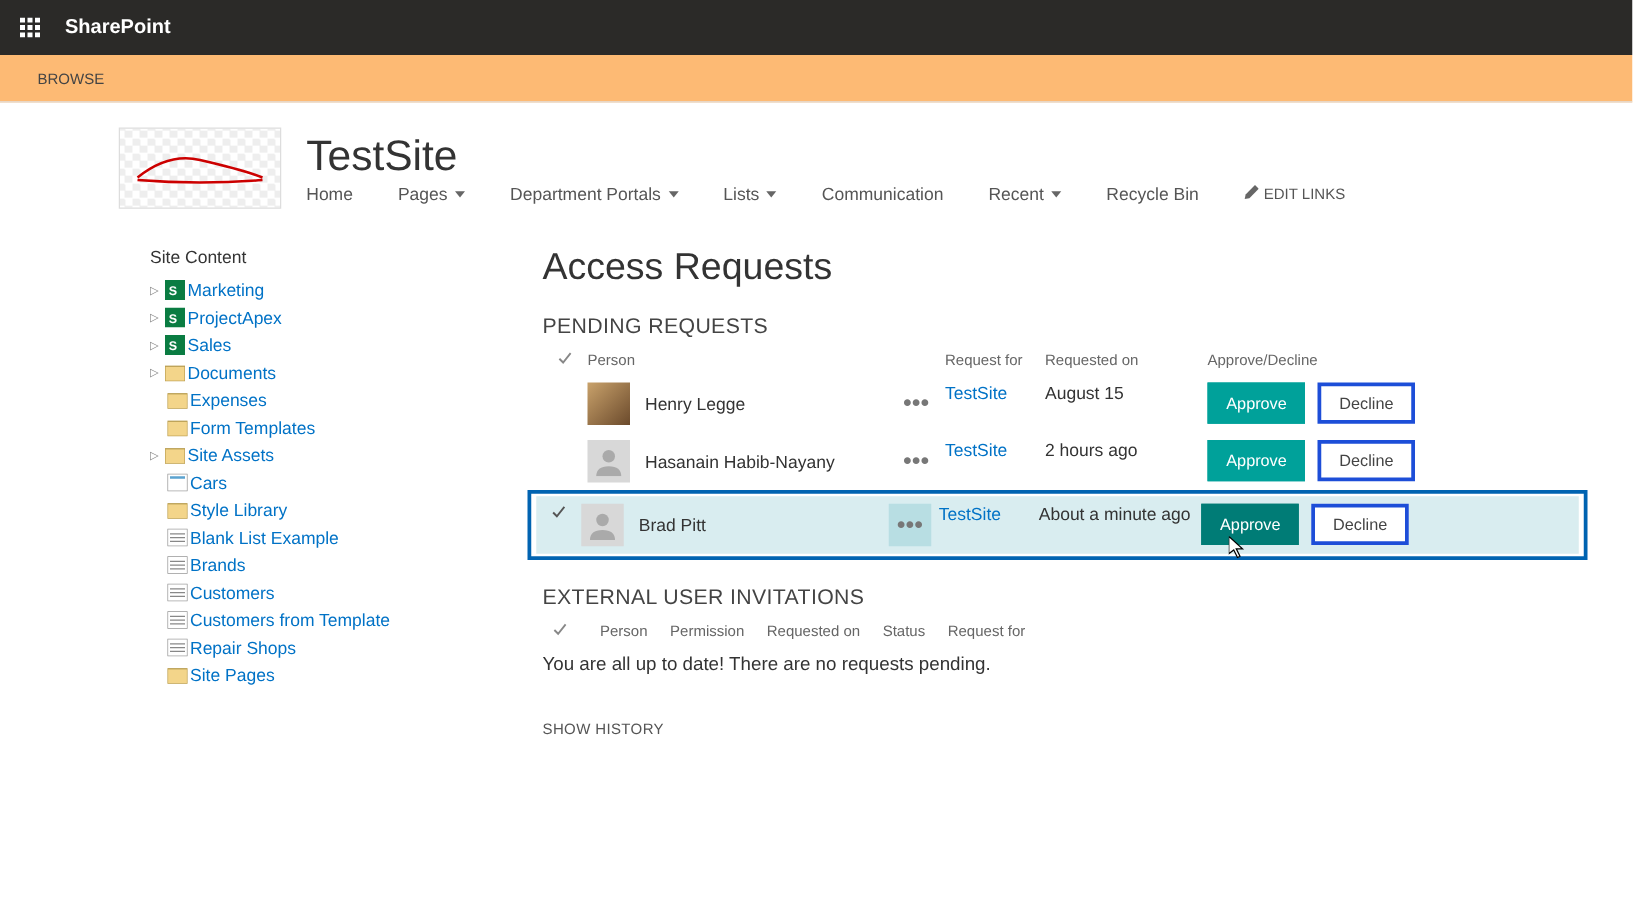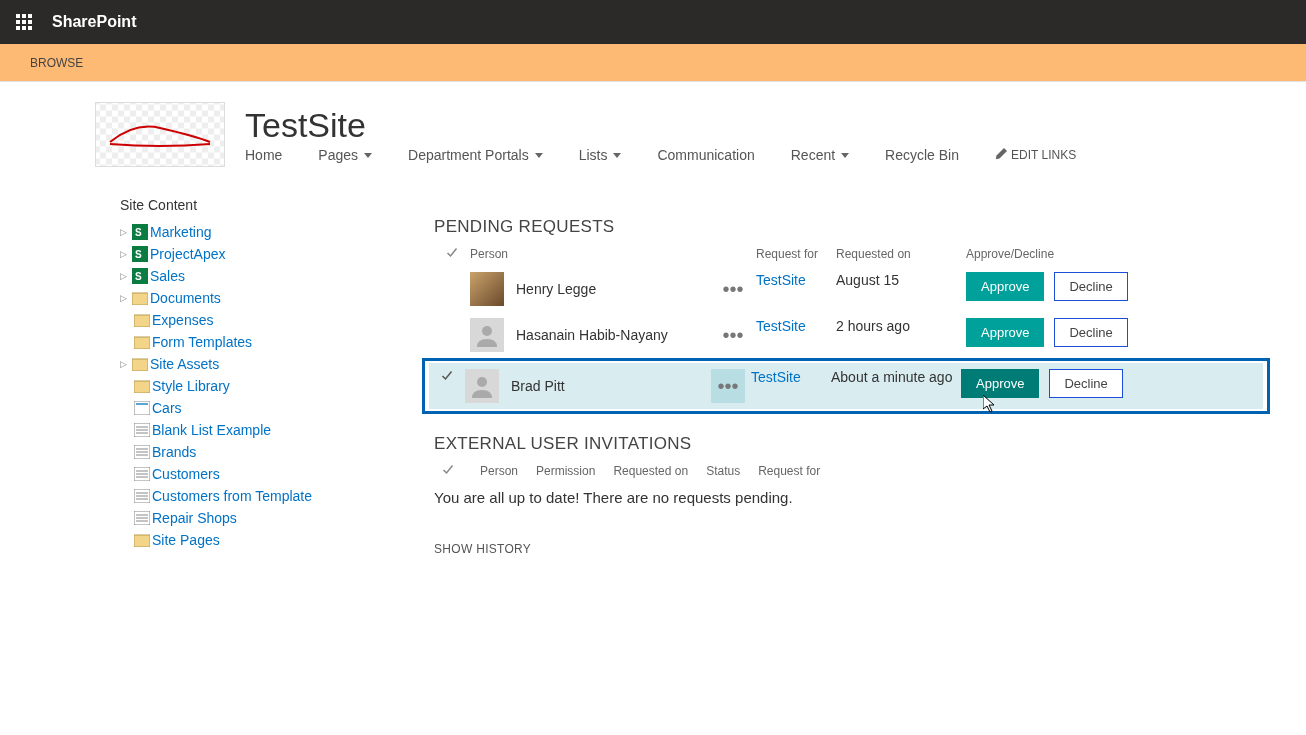--- a/index.html
+++ b/index.html
@@ -43,21 +43,21 @@
   .avatar.photo { background:linear-gradient(135deg,#c9a26b,#6b4a2c);}
   .avatar svg { fill:#aaa;}
   .ellipsis { width:34px; height:34px; display:flex; align-items:center; justify-content:center; color:#777; font-size:20px; cursor:pointer; margin-right:6px;}
   .req-for { width:80px;}
   .req-for a{ color:#0072c6; cursor:pointer;}
   .req-on { width:130px; color:#333;}
   .req-actions { display:flex; gap:10px;}
   .btn { font-size:13px; padding:6px 14px; cursor:pointer; font-family:inherit;}
   .btn-approve { background:#00a19a; color:#fff; border:1px solid #00a19a;}
   .btn-approve:hover, .btn-approve.hover{ background:#007c76; border-color:#007c76;}
-  .btn-decline { background:#fff; color:#444; border:1px solid #1d4ed8;}
+  .btn-decline { background:#fff; color:#444; border:3px solid #1d4ed8;}
   .highlight-box { border:3px solid #0063b1; padding:2px 4px; margin-left:-12px; margin-right:-4px;}
   .highlight-box .req-row { background:#d9edf0;}
   .highlight-box .ellipsis { background:#b8dee3;}
   .ext-headers { display:flex; font-size:12px; color:#666; padding:4px 0; gap:18px;}
   .ext-empty { font-size:15px; color:#333; margin-top:6px;}
   .show-history { font-size:12px; color:#555; letter-spacing:0.3px; margin-top:36px; cursor:pointer;}
   .caret-down { border-left:4px solid transparent; border-right:4px solid transparent; border-top:5px solid #666; display:inline-block;}
   .pencil-icon svg{ width:12px; height:12px; fill:#666;}
   .check-icon svg{width:12px;height:12px;fill:#888;}
 </style>
@@ -186,38 +186,38 @@
         <span class="tree-icon">
           <svg width="16" height="14">
             <rect y="2" width="16" height="12" fill="#f3d58a" stroke="#b89c4f"></rect>
           </svg>
         </span>
         <span class="tree-link">Site Assets</span>
       </div>
     <div class="tree-item indent">
         <span class="tree-icon">
           <svg width="16" height="14">
+            <rect width="16" height="14" fill="#fff" stroke="#888"></rect>
+            <rect x="2" y="2" width="12" height="2" fill="#5ba3d0"></rect>
+          </svg>
+        </span>
+        <span class="tree-link">Cars</span>
+      </div>
+    <div class="tree-item indent">
+        <span class="tree-icon">
+          <svg width="16" height="14">
             <rect y="2" width="16" height="12" fill="#f3d58a" stroke="#b89c4f"></rect>
           </svg>
         </span>
         <span class="tree-link">Style Library</span>
       </div>
     <div class="tree-item indent">
         <span class="tree-icon">
           <svg width="16" height="14">
             <rect width="16" height="14" fill="#fff" stroke="#888"></rect>
-            <rect x="2" y="2" width="12" height="2" fill="#5ba3d0"></rect>
-          </svg>
-        </span>
-        <span class="tree-link">Cars</span>
-      </div>
-    <div class="tree-item indent">
-        <span class="tree-icon">
-          <svg width="16" height="14">
-            <rect width="16" height="14" fill="#fff" stroke="#888"></rect>
             <line x1="2" y1="4" x2="14" y2="4" stroke="#888"></line>
             <line x1="2" y1="7" x2="14" y2="7" stroke="#888"></line>
             <line x1="2" y1="10" x2="14" y2="10" stroke="#888"></line>
           </svg>
         </span>
         <span class="tree-link">Blank List Example</span>
       </div>
     <div class="tree-item indent">
         <span class="tree-icon">
           <svg width="16" height="14">
@@ -266,20 +266,21 @@
         <span class="tree-icon">
           <svg width="16" height="14">
             <rect y="2" width="16" height="12" fill="#f3d58a" stroke="#b89c4f"></rect>
           </svg>
         </span>
         <span class="tree-link">Site Pages</span>
       </div>
   </div>
 
   <div class="main">
+    <h1 class="page-title">Access Requests</h1>
 
     <h2 class="section">PENDING REQUESTS</h2>
     <div class="col-headers">
       <div class="col-check"><span class="check-icon"><svg viewBox="0 0 16 16">
               <path d="M2 8l4 4 8-10" stroke="#888" fill="none" stroke-width="2"></path>
             </svg></span></div>
       <div class="col-person">Person</div>
       <div class="col-ell"></div>
       <div class="col-reqfor">Request for</div>
       <div class="col-reqon">Requested on</div>

